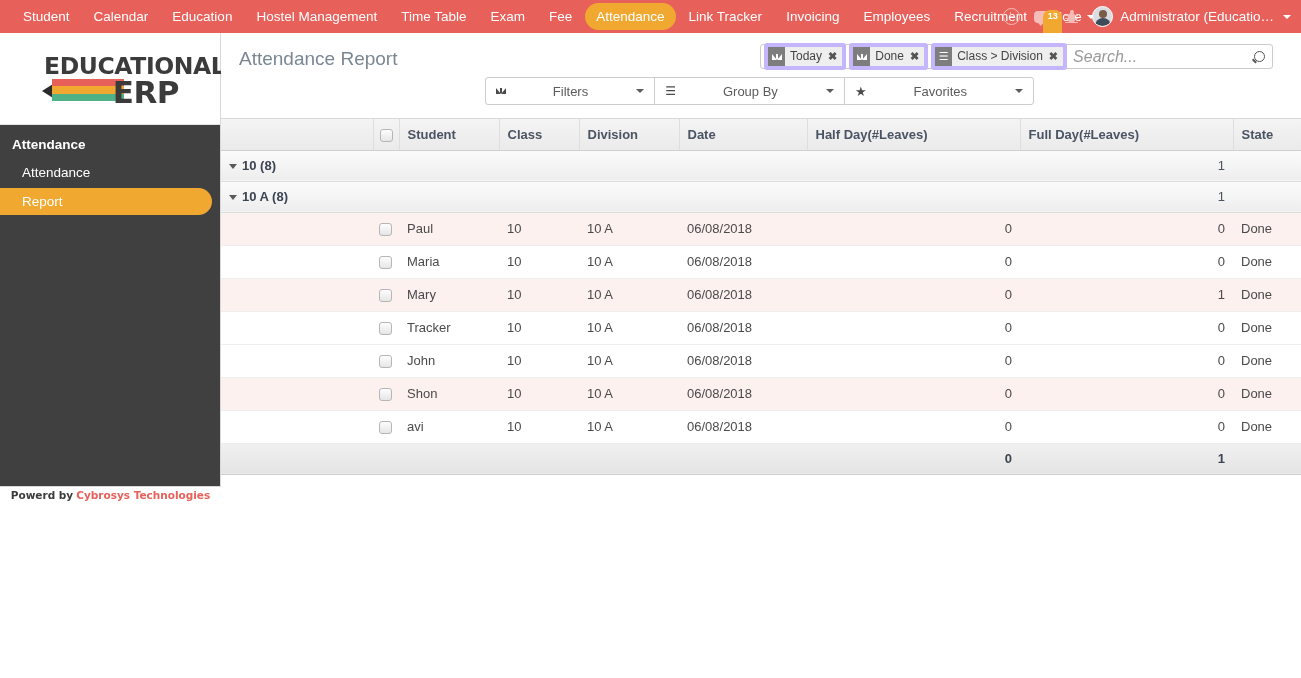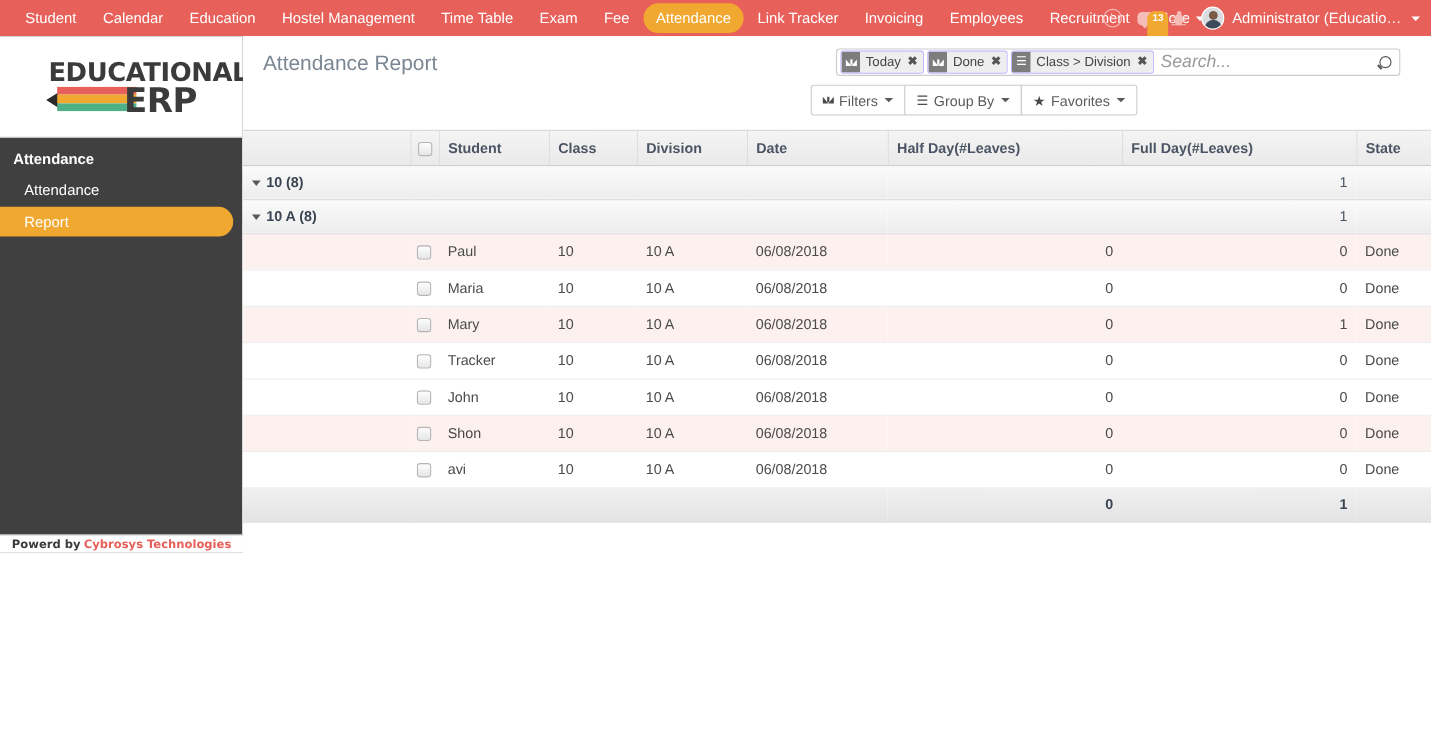--- a/index.html
+++ b/index.html
@@ -303,21 +303,21 @@
     background: #ffffff;
     display: flex;
     align-items: center;
     padding: 0 2px;
     box-sizing: border-box;
   }
   .facet {
     display: flex;
     align-items: flex-end;
     height: 19px;
-    border: 1px solid #c4b5fd;
+    border: 4px solid #c4b5fd;
     border-radius: 3px;
     margin: 0 2px 0 1px;
     overflow: hidden;
     font-size: 12px;
     cursor: pointer;
     flex: none;
   }
   .facet-ic {
     background: #7d7d7d;
     color: #ffffff;
@@ -407,20 +407,21 @@
     background: #ffffff;
     border: 1px solid #cccccc;
     padding: 0 10px;
     font-size: 13px;
     color: #5b5b5b;
     display: flex;
     align-items: center;
     cursor: pointer;
     margin-left: -1px;
     font-family: "Liberation Sans", sans-serif;
+    gap: 42px;
   }
   .dd-btn:first-child { border-radius: 3px 0 0 3px; margin-left: 0; }
   .dd-btn:last-child  { border-radius: 0 3px 3px 0; }
   .dd-btn .bi { margin-right: 5px; display: flex; align-items: center; }
   .dd-caret {
     margin-left: 6px;
     width: 0; height: 0;
     border-left: 4px solid transparent;
     border-right: 4px solid transparent;
     border-top: 4px solid #5b5b5b;

